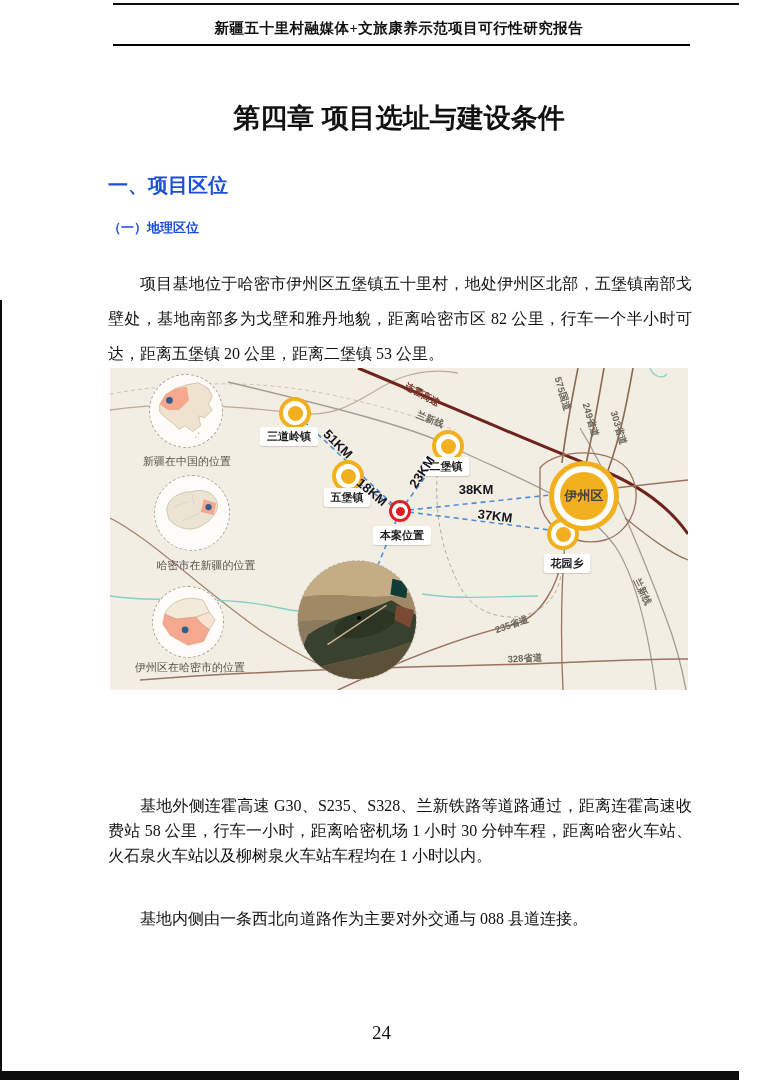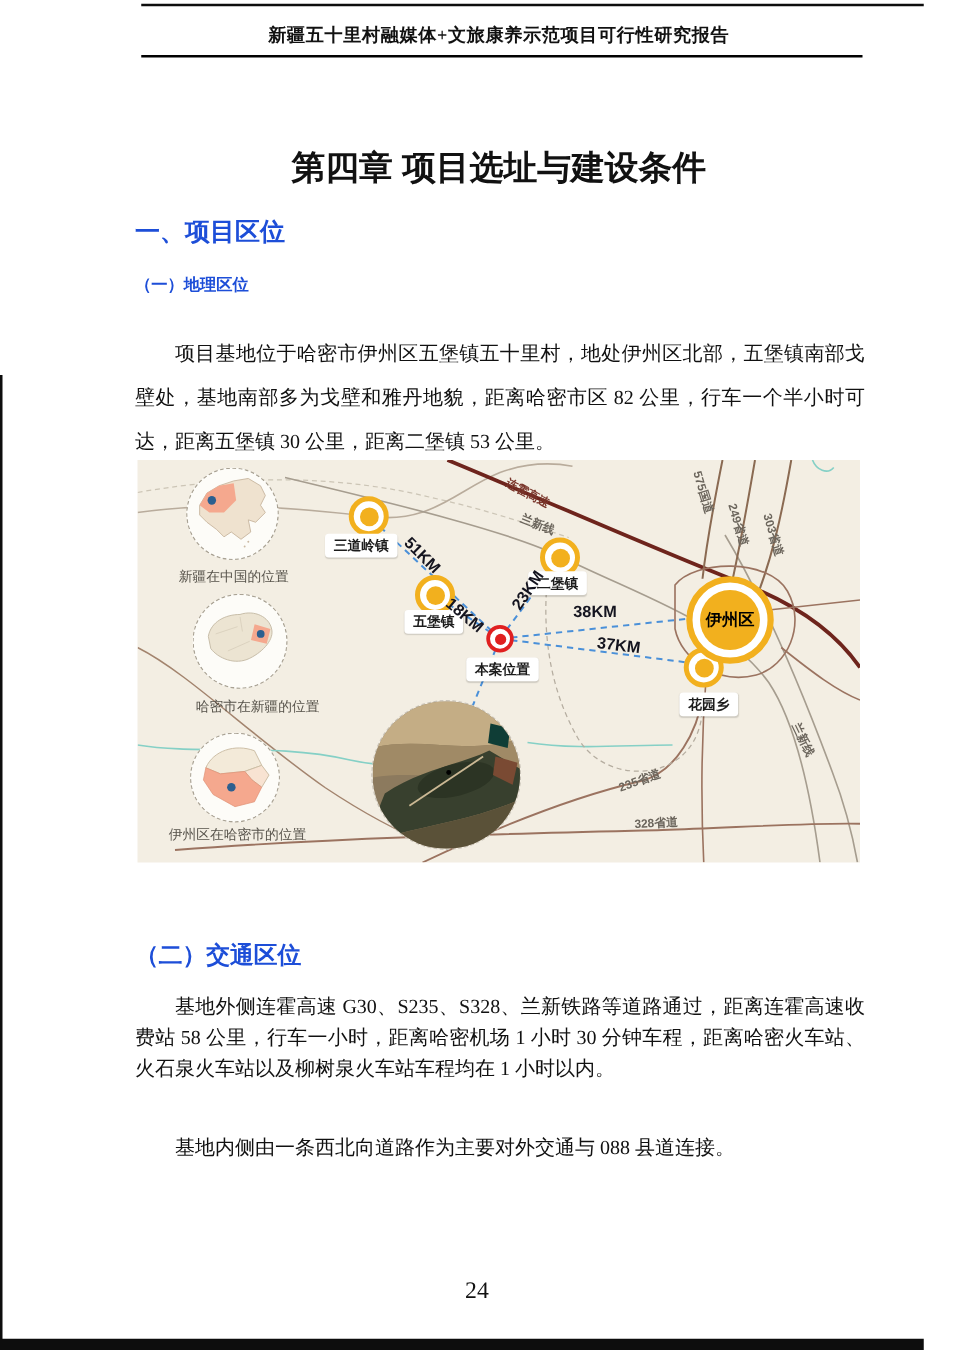--- a/index.html
+++ b/index.html
@@ -8,21 +8,21 @@
   
   .frame-top{position:absolute;left:113px;top:3px;width:643px;height:2px;background:#0d0d0d;}
   .frame-right{position:absolute;left:755px;top:3px;width:2px;height:1077px;background:#0d0d0d;}
   .frame-left{position:absolute;left:0;top:300px;width:2px;height:780px;background:#0d0d0d;}
   .frame-bottom{position:absolute;left:0;top:1071px;width:763px;height:9px;background:#0d0d0d;}
 
   .hdr{position:absolute;left:108px;top:19px;width:582px;text-align:center;
        font-size:14.5px;font-weight:bold;letter-spacing:.5px;}
   .hdr-rule{position:absolute;left:113px;top:44px;width:577px;height:1.5px;background:#000;}
 
-  .chapter{position:absolute;left:108px;top:116px;width:582px;text-align:center;
+  .chapter{position:absolute;left:108px;top:100px;width:582px;text-align:center;
            font-family:"Liberation Sans","DejaVu Sans",sans-serif;font-weight:bold;font-size:27px;}
   .h-sec{position:absolute;left:108px;font-family:"Liberation Sans","DejaVu Sans",sans-serif;
          font-weight:bold;color:#1d4ed8;}
   .h1a{top:172px;font-size:20px;}
   .h2a{top:219px;font-size:13px;}
   .h2b{top:751px;font-size:19px;}
   .para{position:absolute;left:108px;width:584px;font-size:16px;line-height:35px;
         text-align:justify;text-indent:2em;margin:0;}
   .p1{top:266px;}
   .p2{top:793px;line-height:25px;}
@@ -39,21 +39,21 @@
   .inset svg{position:absolute;left:0;top:0;}
   .inset-label{position:absolute;transform:translate(-50%,0);font-size:11px;color:#56524a;white-space:nowrap;}
   .town{position:absolute;width:32px;height:32px;border-radius:50%;border:4px solid #f2b01e;
         background:#fff;box-sizing:border-box;}
   .town::after{content:"";position:absolute;left:50%;top:50%;width:15px;height:15px;margin:-7.5px 0 0 -7.5px;
         border-radius:50%;background:#f2b01e;}
   .city{position:absolute;left:439px;top:93px;width:70px;height:70px;border-radius:50%;
         border:5px solid #f2b01e;background:#fff;box-sizing:border-box;}
   .city-inner{position:absolute;left:50%;top:50%;width:48px;height:48px;transform:translate(-50%,-50%);
         border-radius:50%;background:#f2b01e;display:flex;align-items:center;justify-content:center;
-        font-size:13px;font-weight:bold;color:#000000;white-space:nowrap;}
+        font-size:13px;font-weight:bold;color:#404040;white-space:nowrap;}
   .site{position:absolute;left:279px;top:132px;width:22px;height:22px;border-radius:50%;
         border:3px solid #e02020;background:#fff;box-sizing:border-box;}
   .site::after{content:"";position:absolute;left:50%;top:50%;width:9px;height:9px;margin:-4.5px 0 0 -4.5px;
         border-radius:50%;background:#e02020;}
   .chip{position:absolute;transform:translate(-50%,0);background:#ffffff;border-radius:3px;
         padding:2px 7px;font-size:11px;font-weight:bold;color:#1c1c1c;white-space:nowrap;
         box-shadow:0 1px 1px rgba(0,0,0,.15);}
   .dist{position:absolute;font-size:13px;font-weight:bold;color:#14141f;white-space:nowrap;}
   .rlab{position:absolute;font-size:9.5px;font-weight:600;color:#6b655c;white-space:nowrap;}
   .rlab.maroon{color:#79352a;}
@@ -69,21 +69,21 @@
   <div class="frame-right"></div>
   <div class="frame-left"></div>
   <div class="frame-bottom"></div>
 
   <div class="hdr">新疆五十里村融媒体+文旅康养示范项目可行性研究报告</div>
   <div class="hdr-rule"></div>
 
   <div class="chapter">第四章 项目选址与建设条件</div>
   <div class="h-sec h1a">一、项目区位</div>
   <div class="h-sec h2a">（一）地理区位</div>
-  <p class="para p1">项目基地位于哈密市伊州区五堡镇五十里村，地处伊州区北部，五堡镇南部戈壁处，基地南部多为戈壁和雅丹地貌，距离哈密市区 82 公里，行车一个半小时可达，距离五堡镇 30 公里，距离二堡镇 53 公里。</p>
+  <p class="para p1">项目基地位于哈密市伊州区五堡镇五十里村，地处伊州区北部，五堡镇南部戈壁处，基地南部多为戈壁和雅丹地貌，距离哈密市区 82 公里，行车一个半小时可达，距离五堡镇 20 公里，距离二堡镇 53 公里。</p>
 
   <div class="map">
 
     <svg class="roads" width="578" height="322" viewBox="0 0 578 322">
 
       <path d="M0,26 C90,10 170,14 235,30 C280,40 315,52 345,62" fill="none" stroke="#ccc5b6" stroke-width="1" stroke-dasharray="4 3"></path>
 
       <path d="M0,42 C70,32 140,40 185,45 C235,52 255,24 290,10 C312,2 332,2 348,5" fill="none" stroke="#b9ac9c" stroke-width="1.3"></path>
 
       <path d="M118,14 C210,36 300,58 340,78 C410,112 470,130 505,178 C525,208 538,262 546,322" fill="none" stroke="#a69d8f" stroke-width="1.3"></path>
@@ -196,18 +196,17 @@
     <div class="rlab" style="left:320px;top:52px;transform:translate(-50%,-50%) rotate(22deg);">兰新线</div>
     <div class="rlab" style="left:452px;top:26px;transform:translate(-50%,-50%) rotate(73deg);">575国道</div>
     <div class="rlab" style="left:480px;top:52px;transform:translate(-50%,-50%) rotate(73deg);">249省道</div>
     <div class="rlab" style="left:508px;top:60px;transform:translate(-50%,-50%) rotate(73deg);">303省道</div>
     <div class="rlab" style="left:532px;top:224px;transform:translate(-50%,-50%) rotate(64deg);">兰新线</div>
     <div class="rlab" style="left:402px;top:257px;transform:translate(-50%,-50%) rotate(-20deg);">235省道</div>
     <div class="rlab" style="left:415px;top:291px;transform:translate(-50%,-50%) rotate(-3deg);">328省道</div>
   </div>
 
 
-  <div class="h-sec h2b">（二）交通区位</div>
   <p class="para p2">基地外侧连霍高速 G30、S235、S328、兰新铁路等道路通过，距离连霍高速收费站 58 公里，行车一小时，距离哈密机场 1 小时 30 分钟车程，距离哈密火车站、火石泉火车站以及柳树泉火车站车程均在 1 小时以内。</p>
   <p class="para p3">基地内侧由一条西北向道路作为主要对外交通与 088 县道连接。</p>
 
   <div class="pagenum">24</div>
 </div>
 
 </body></html>

